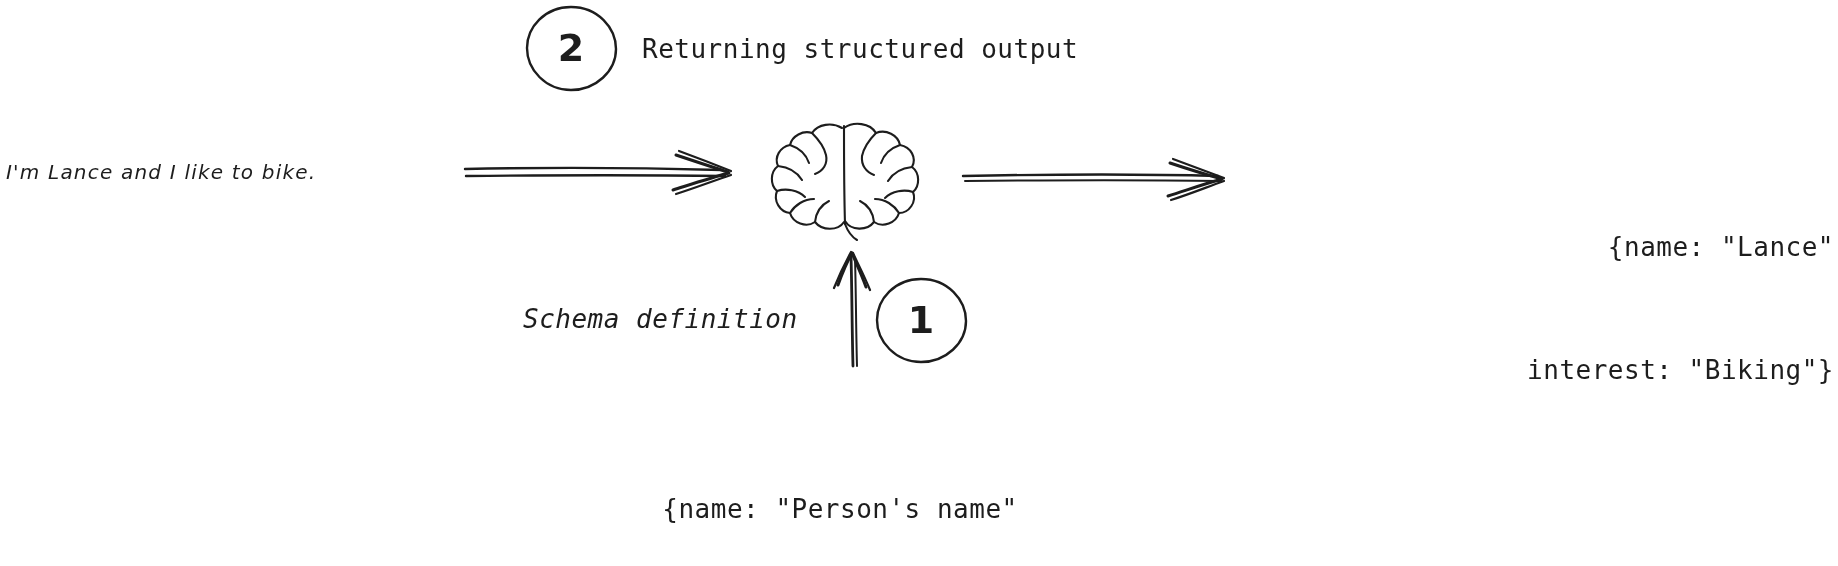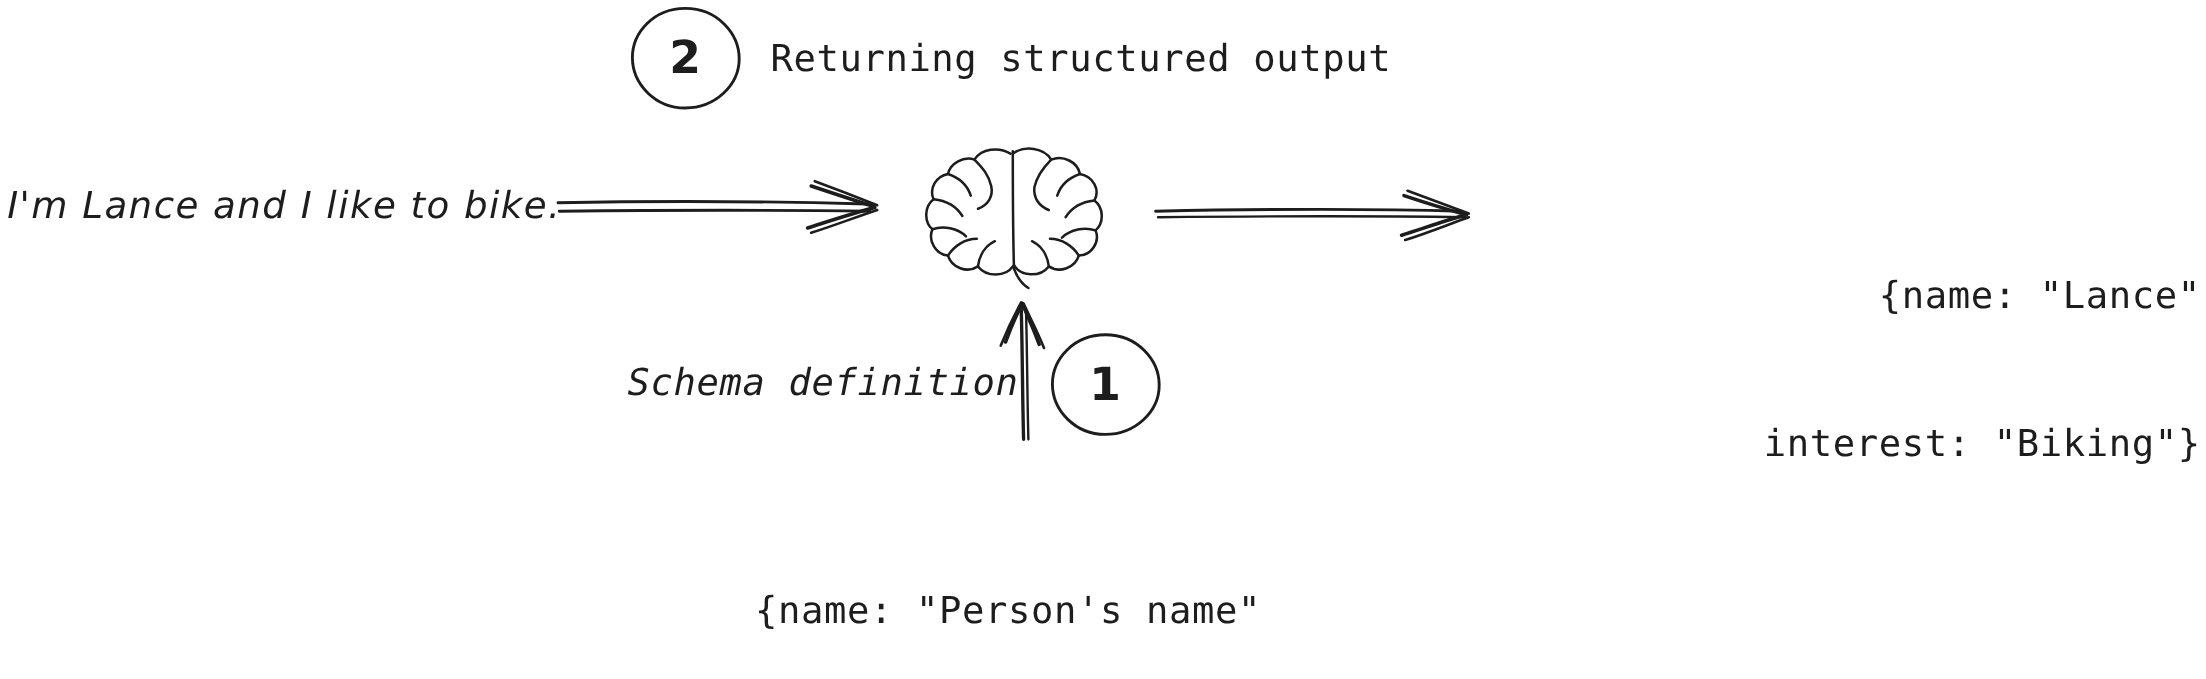--- a/index.html
+++ b/index.html
@@ -14,30 +14,30 @@
     background: #ffffff;
     overflow: hidden;
     font-family: "DejaVu Sans Mono", monospace;
     color: #1f1f1f;
   }
   .abs { position: absolute; }
 
   
   .mono {
     font-family: "DejaVu Sans Mono", monospace;
-    font-size: 31px;
+    font-size: 26px;
     line-height: 41px;
     color: #1d1d1d;
     white-space: pre;
     letter-spacing: 0.5px;
   }
   .hand {
     font-family: "DejaVu Sans", sans-serif;
     font-style: italic;
-    font-size: 31px;
+    font-size: 20px;
     line-height: 40px;
     color: #1d1d1d;
     white-space: pre;
     letter-spacing: 1.2px;
   }
 
   #input-text { left: 6px; top: 152px; }
   #step2-label { left: 642px; top: 29px; }
   #schema-label { left: 523px; top: 299px; font-style: italic; }
   #output-json { left: 1242px; top: 145px; text-align: right; width: 592px; }

